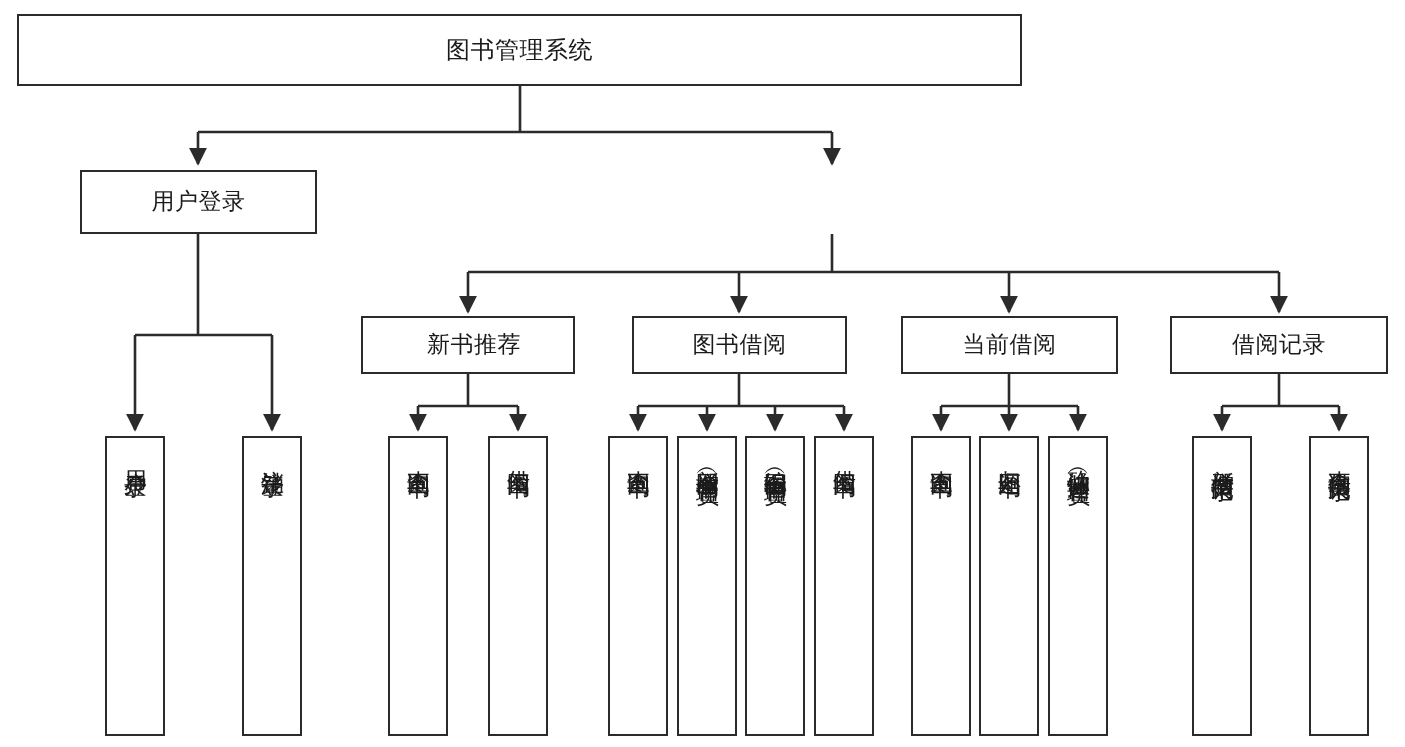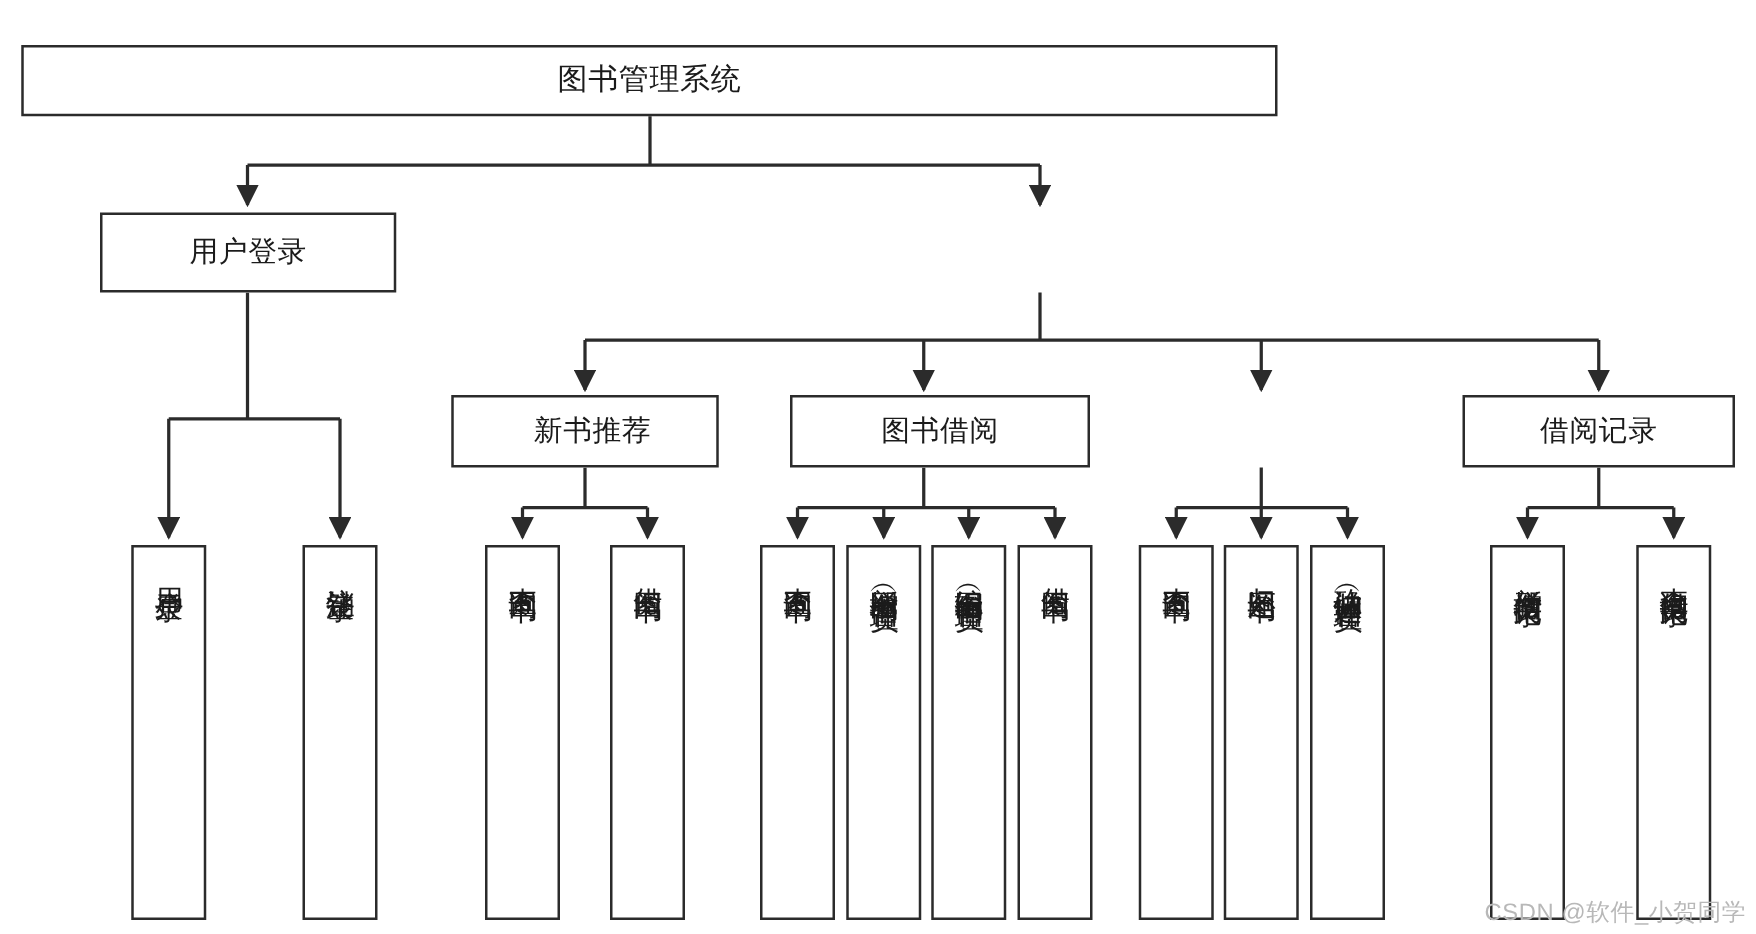--- a/index.html
+++ b/index.html
@@ -123,33 +123,36 @@
       <path d="M 1009 406 L 1009 430" marker-end="url(#arrow)"></path>
       <path d="M 1078 406 L 1078 430" marker-end="url(#arrow)"></path>
 
       <path d="M 1279 374 L 1279 406"></path>
       <path d="M 1222 406 L 1339 406"></path>
       <path d="M 1222 406 L 1222 430" marker-end="url(#arrow)"></path>
       <path d="M 1339 406 L 1339 430" marker-end="url(#arrow)"></path>
     </g>
   </svg>
 
-  <div class="node horiz root" style="left:17px; top:14px; width:1005px; height:57px;margin-top:22px;">
+  <div class="node horiz root" style="left:17px; top:14px; width:1005px; height:72px;">
     <span class="node-label">图书管理系统</span>
   </div>
 
   <div class="node horiz" style="left:80px; top:170px; width:237px; height:64px;">
     <span class="node-label">用户登录</span>
   </div>
 
   <div class="node horiz" style="left:361px; top:316px; width:214px; height:58px;padding-left:12px;">
     <span class="node-label">新书推荐</span>
   </div>
-  <div class="node horiz" style="left:632px; top:316px; width:240px; height:58px;">
+  <div class="node horiz" style="left:632px; top:316px; width:215px; height:58px;">
     <span class="node-label">图书借阅</span>
+  </div>
+  <div class="node horiz" style="left:901px; top:316px; width:217px; height:58px;">
+    <span class="node-label">当前借阅</span>
   </div>
   <div class="node horiz" style="left:1170px; top:316px; width:218px; height:58px;">
     <span class="node-label">借阅记录</span>
   </div>
 
   <div class="node vert" style="left:105px; top:436px; width:60px; height:300px;">
     <span class="node-label">用户登录</span>
   </div>
   <div class="node vert" style="left:242px; top:436px; width:60px; height:300px;">
     <span class="node-label">注销登录</span>
@@ -185,15 +188,14 @@
     <span class="node-label">确认归还（管理员）</span>
   </div>
 
   <div class="node vert" style="left:1192px; top:436px; width:60px; height:300px;">
     <span class="node-label">新增借阅记录</span>
   </div>
   <div class="node vert" style="left:1309px; top:436px; width:60px; height:300px;">
     <span class="node-label">查询借阅记录</span>
   </div>
 
-  <div id="watermark">CSDN @软件_小贺同学</div>
 
 </div>
 
 </body></html>

